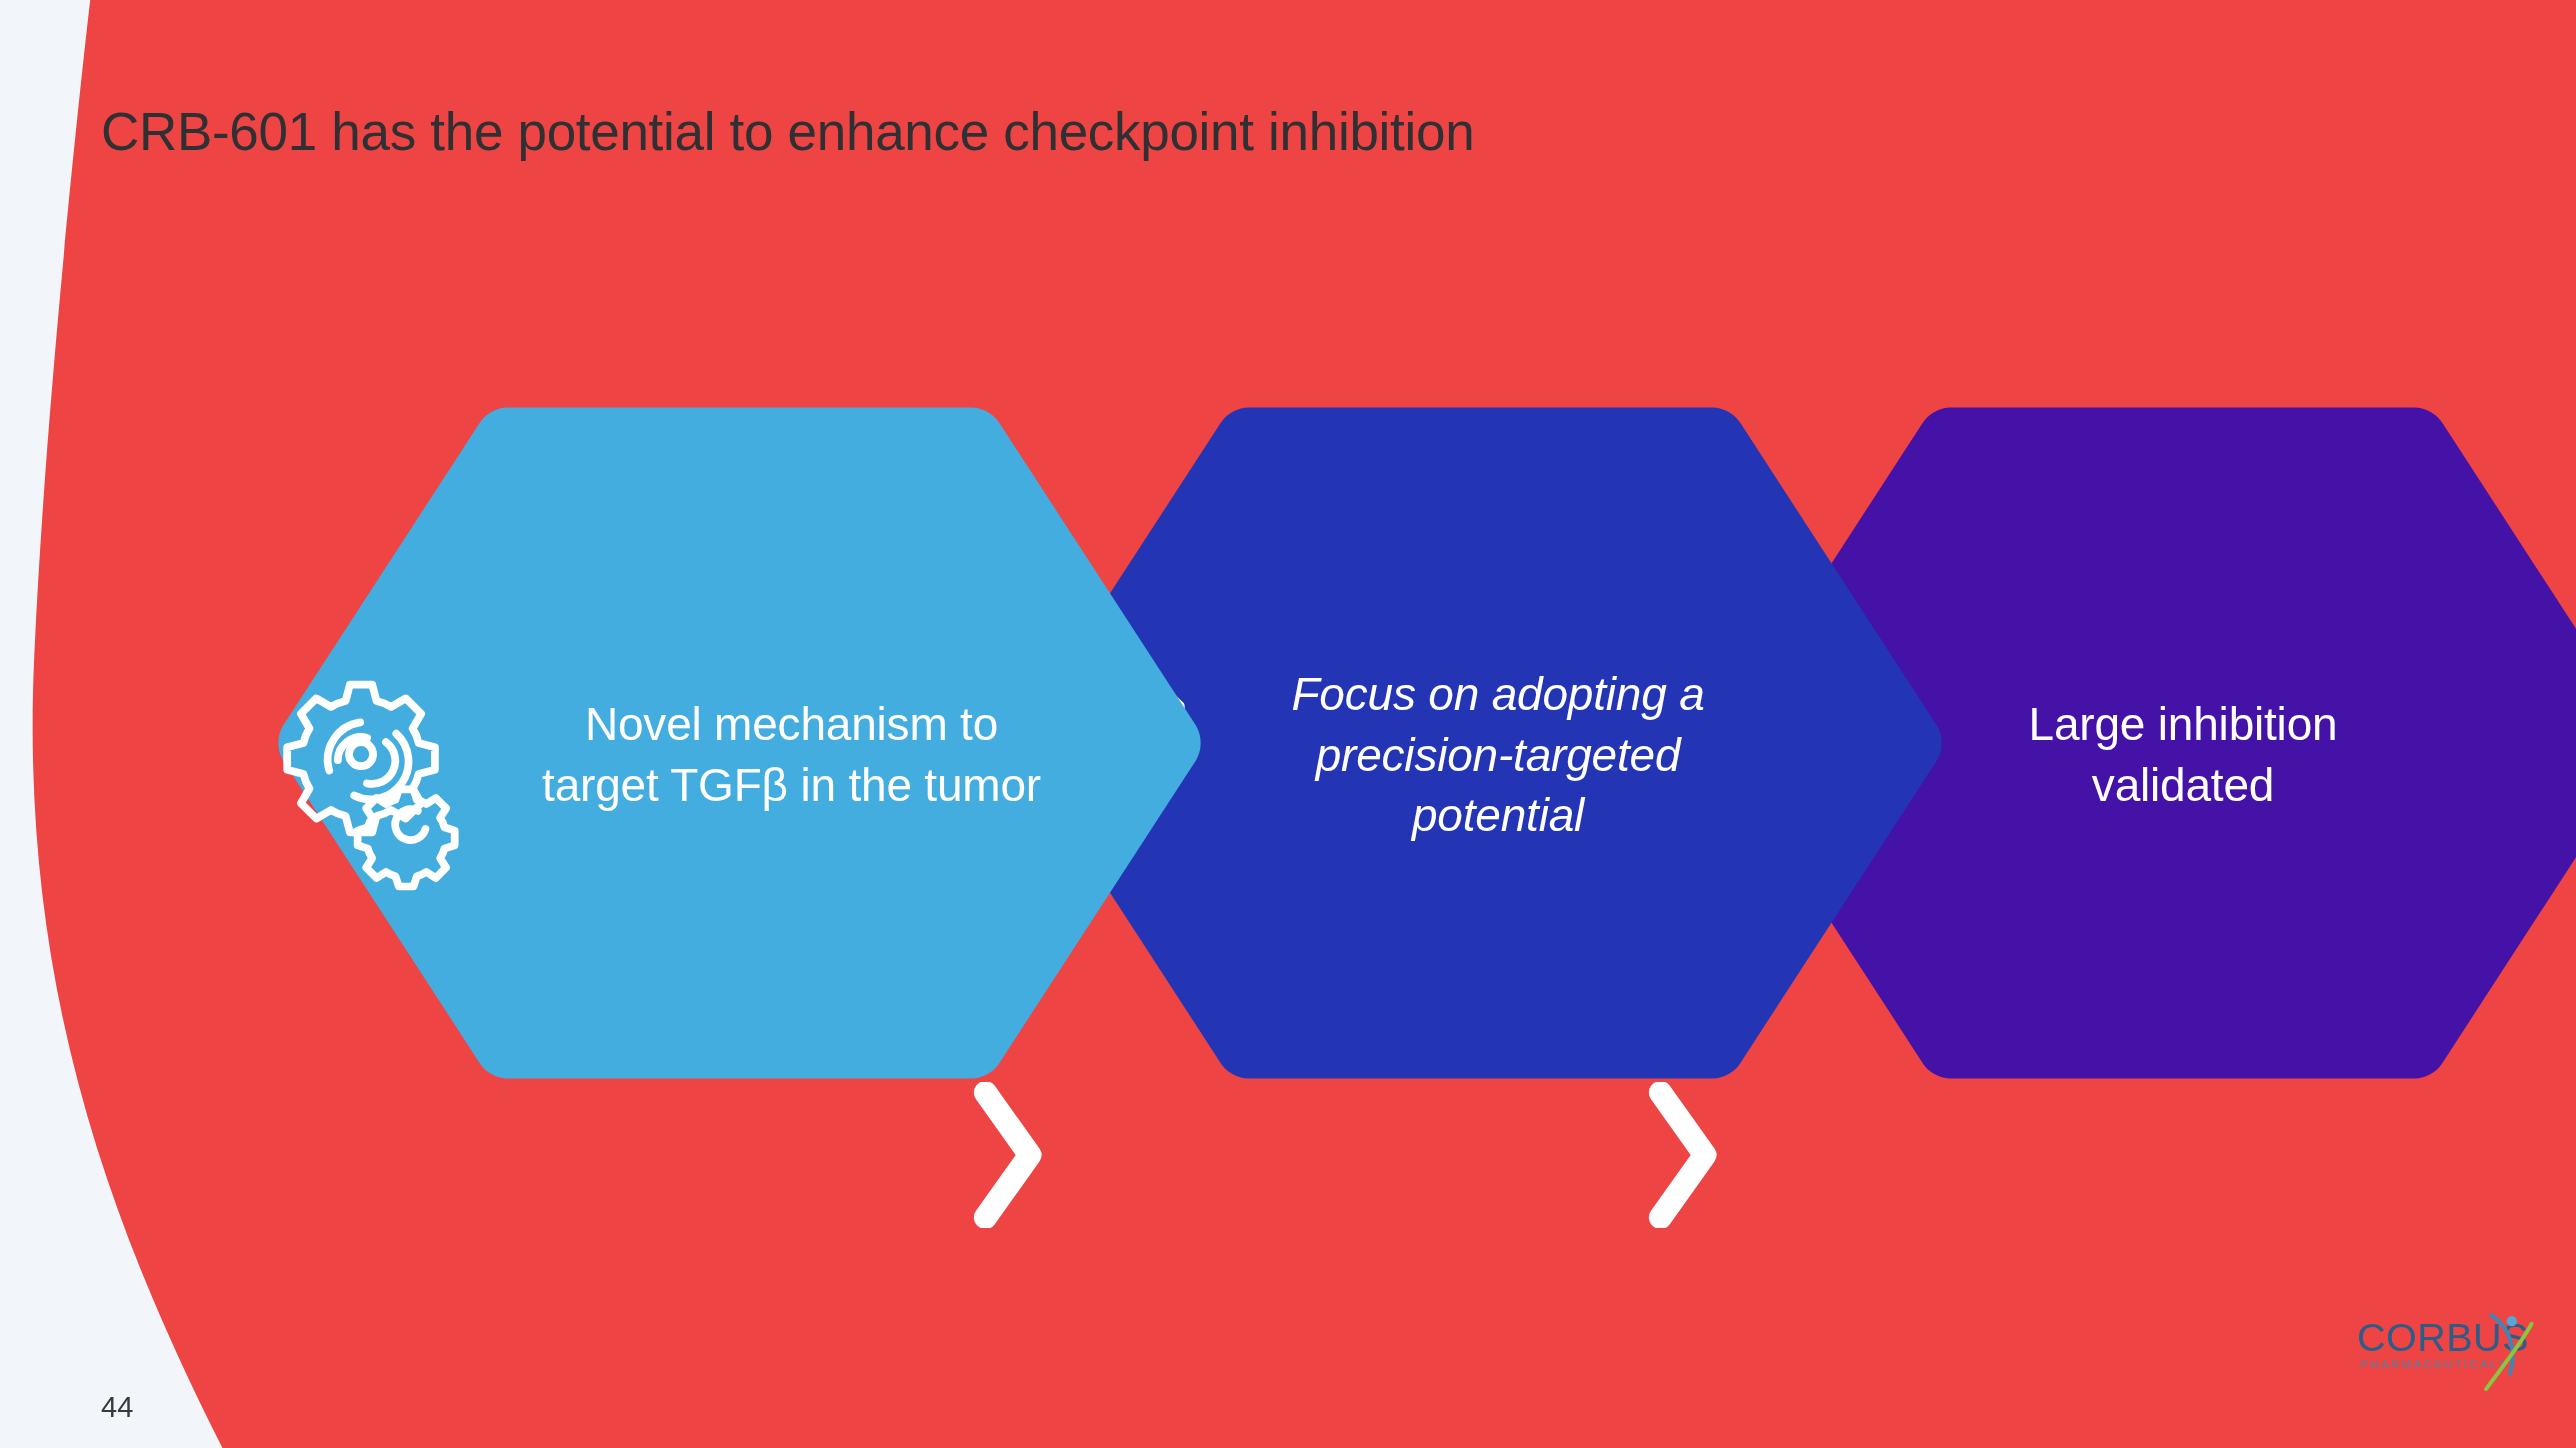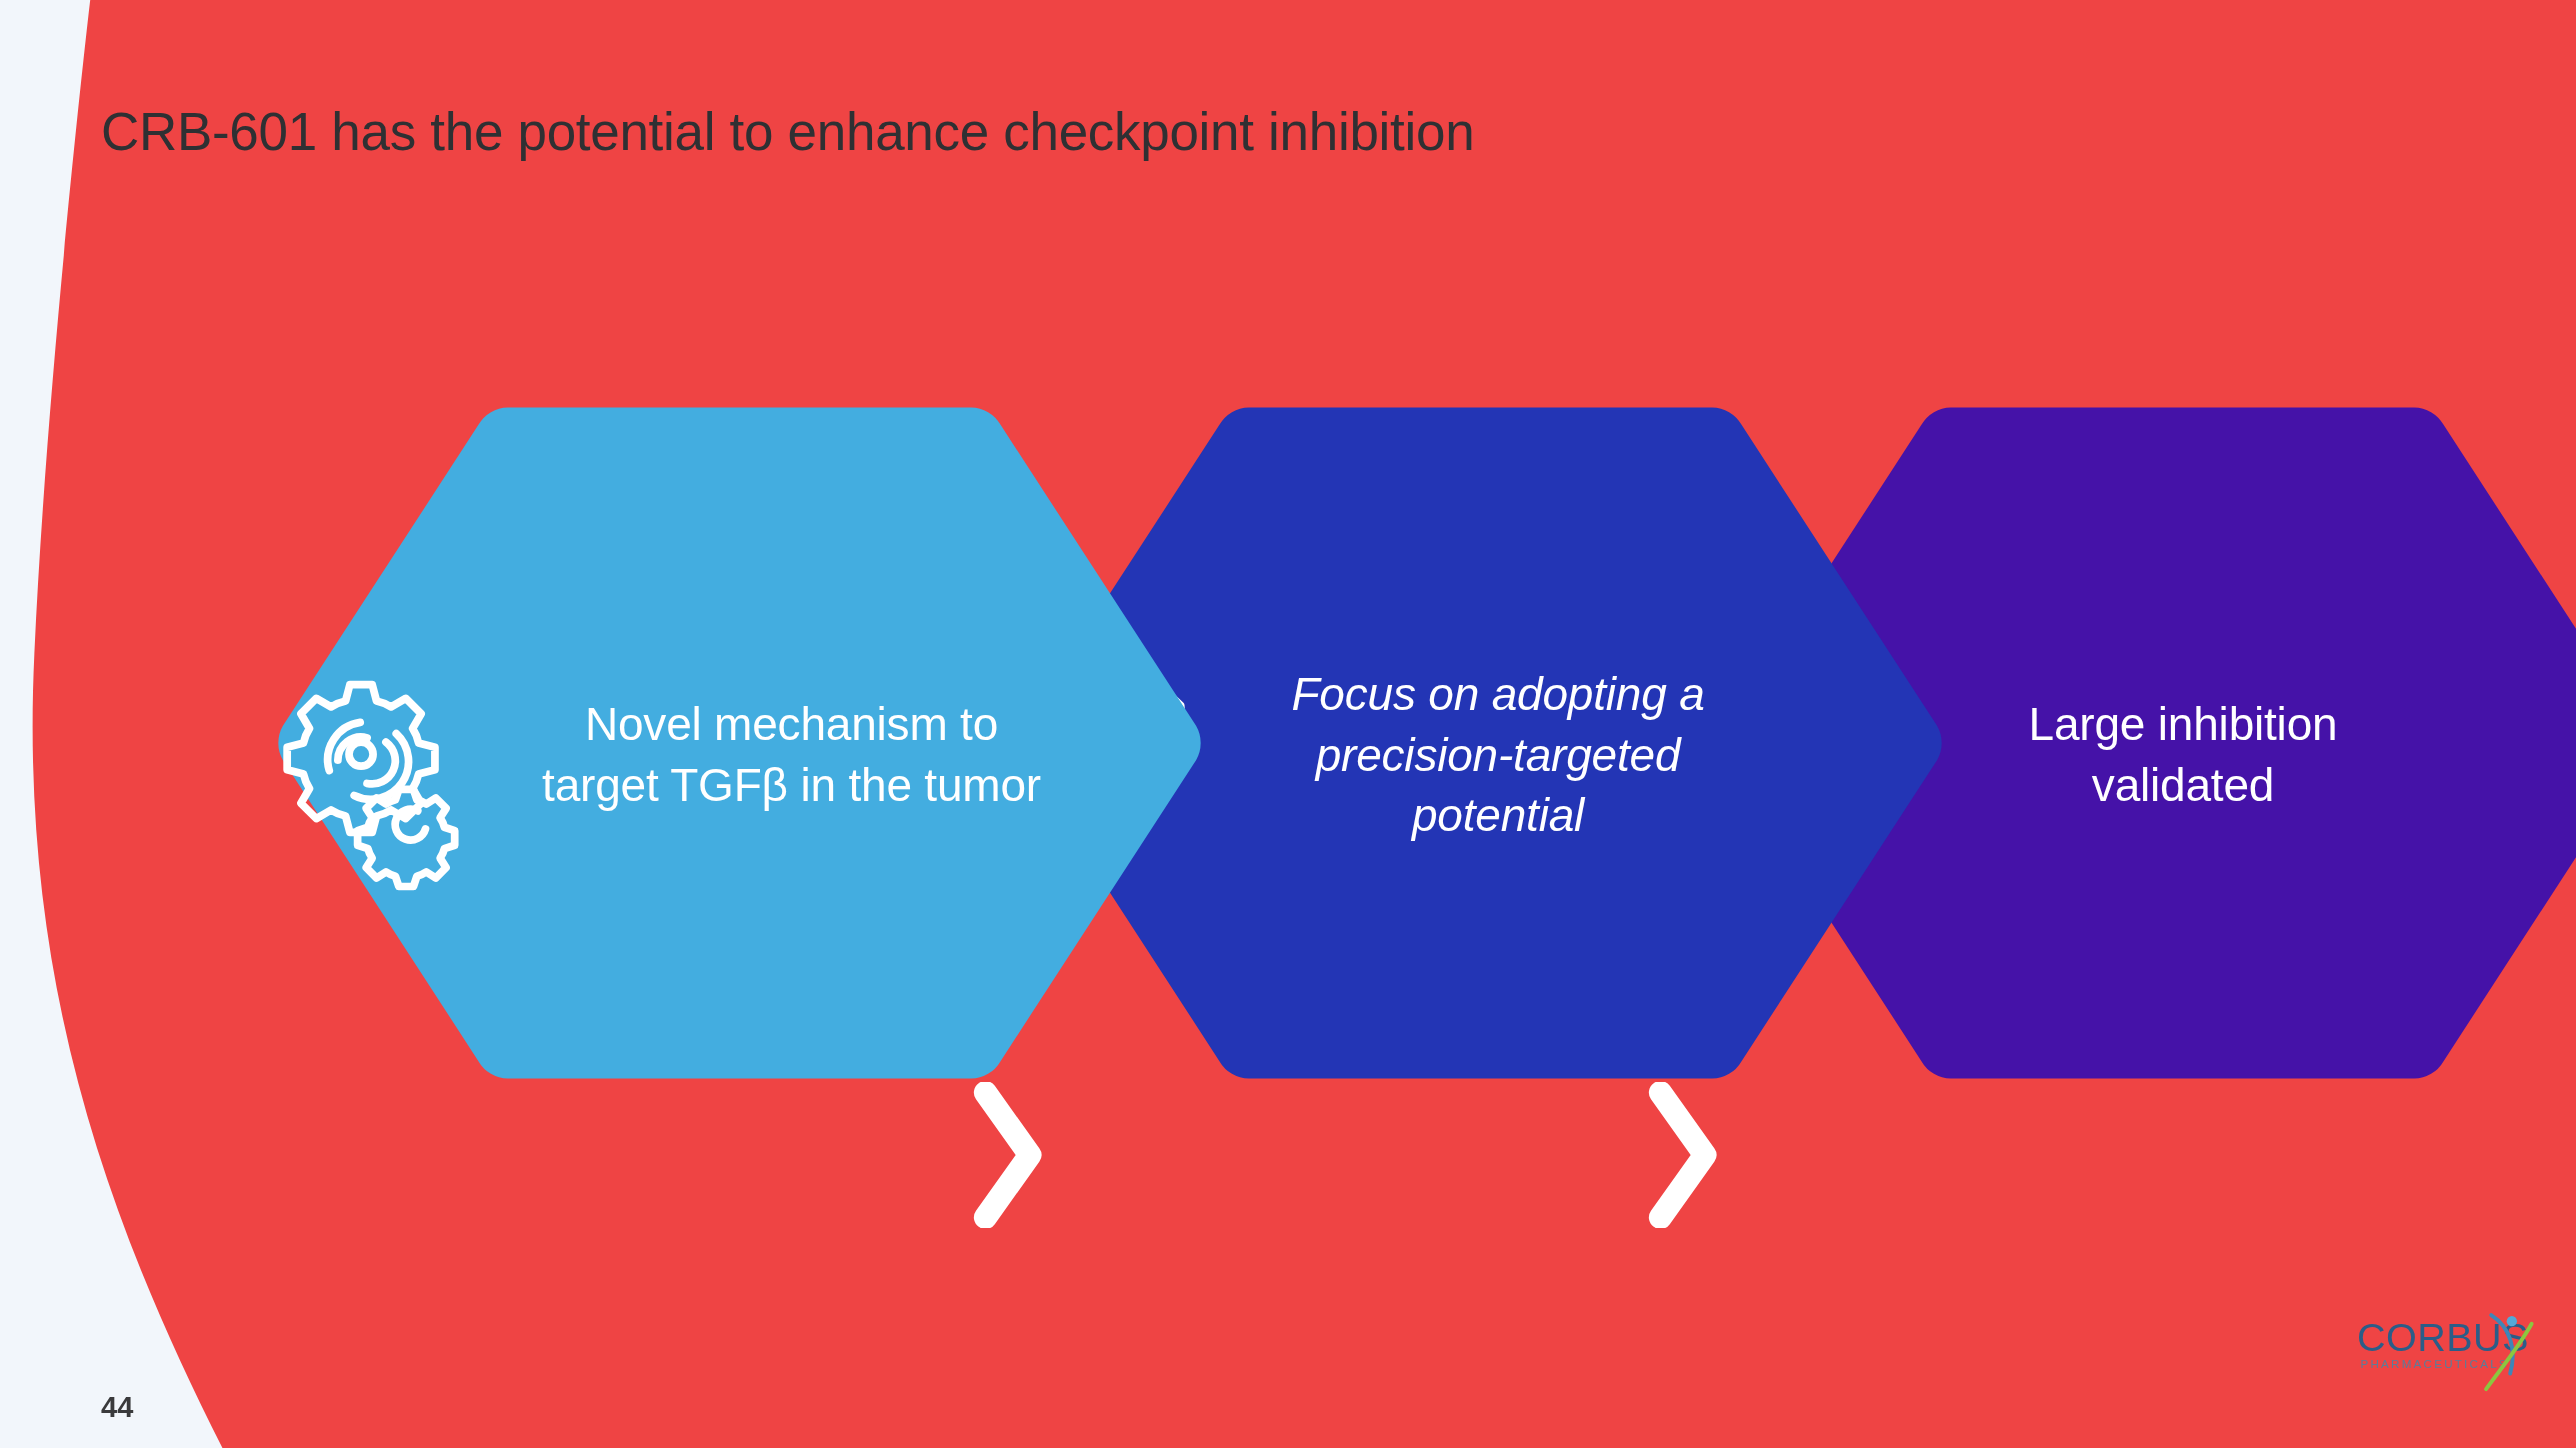--- a/index.html
+++ b/index.html
@@ -118,21 +118,20 @@
   .chevron-1 { left: 970px; }
   .chevron-2 { left: 1645px; }
 
   
   .page-number {
     position: absolute;
     left: 101px;
     top: 1391px;
     font-size: 29px;
     color: #3a3a3c;
-    font-weight: bold;
   }
 
   .logo {
     position: absolute;
     left: 2357px;
     top: 1310px;
     width: 185px;
     height: 86px;
   }
   .logo svg { width: 100%; height: 100%; }

